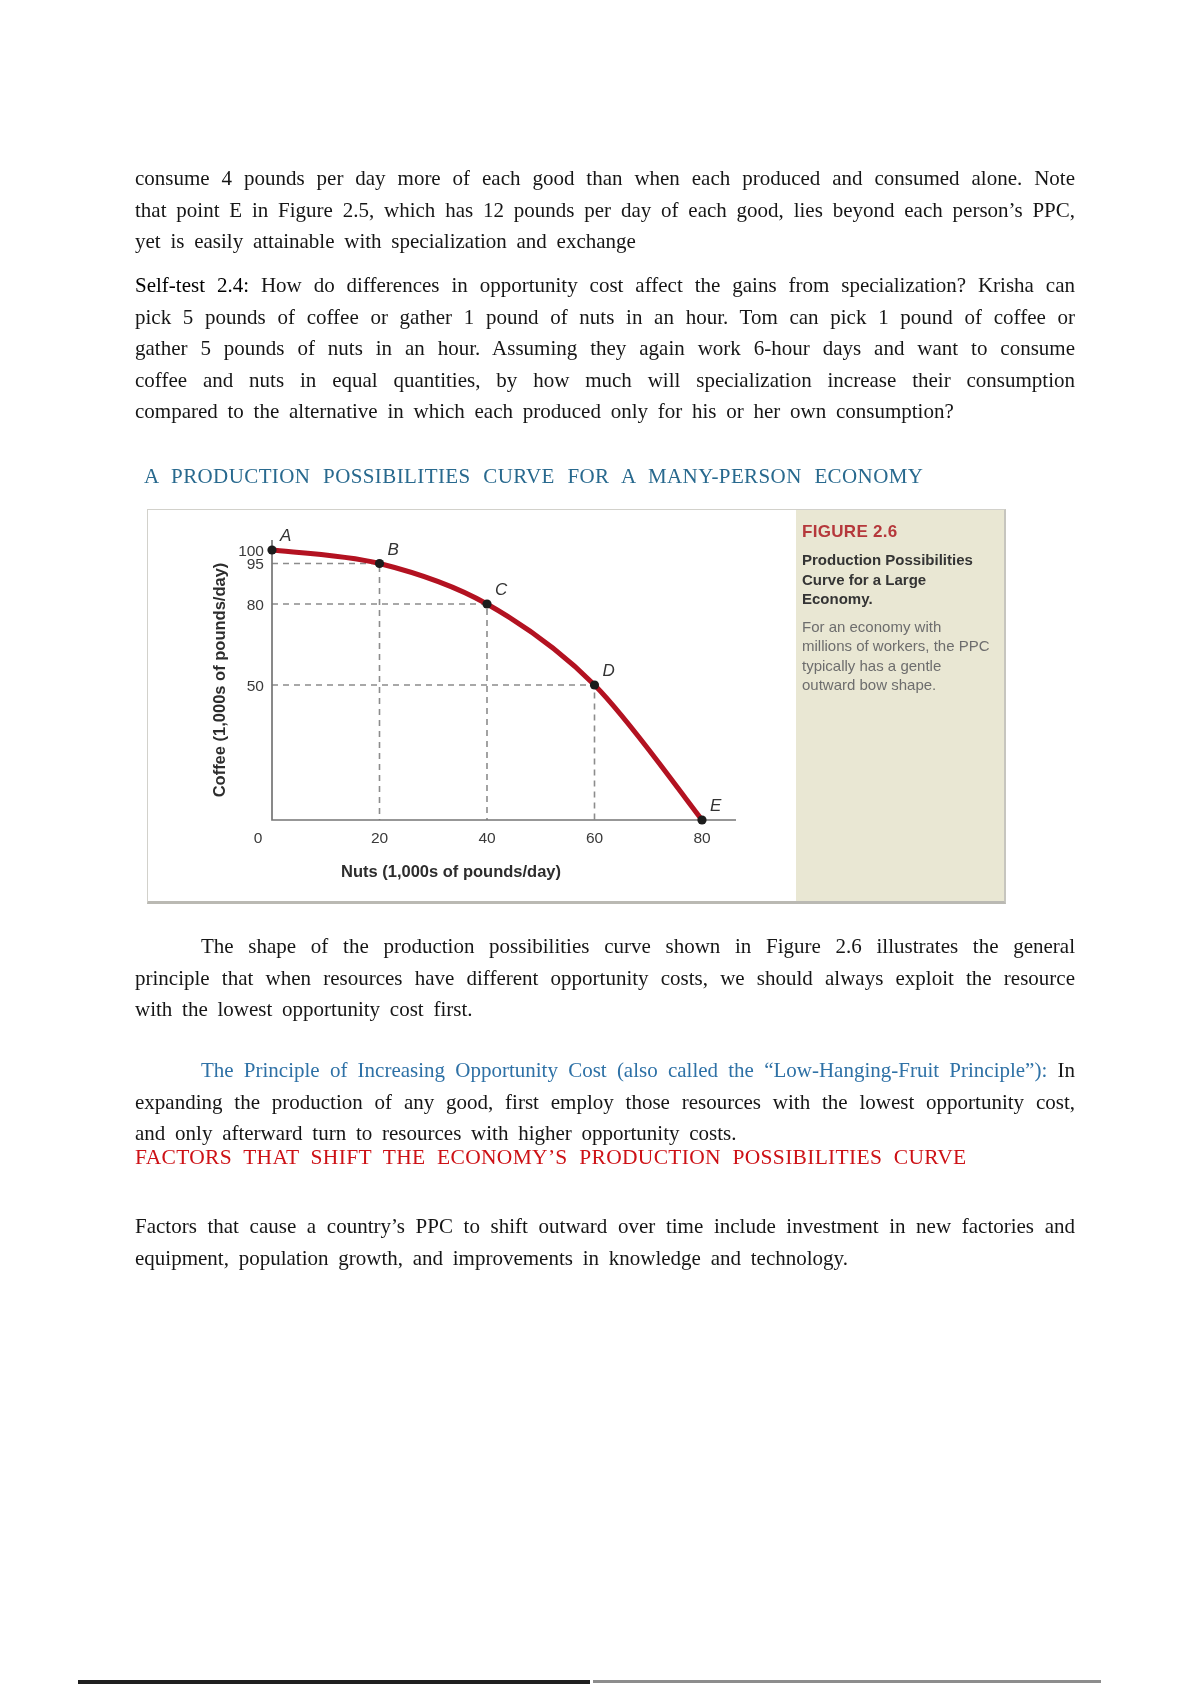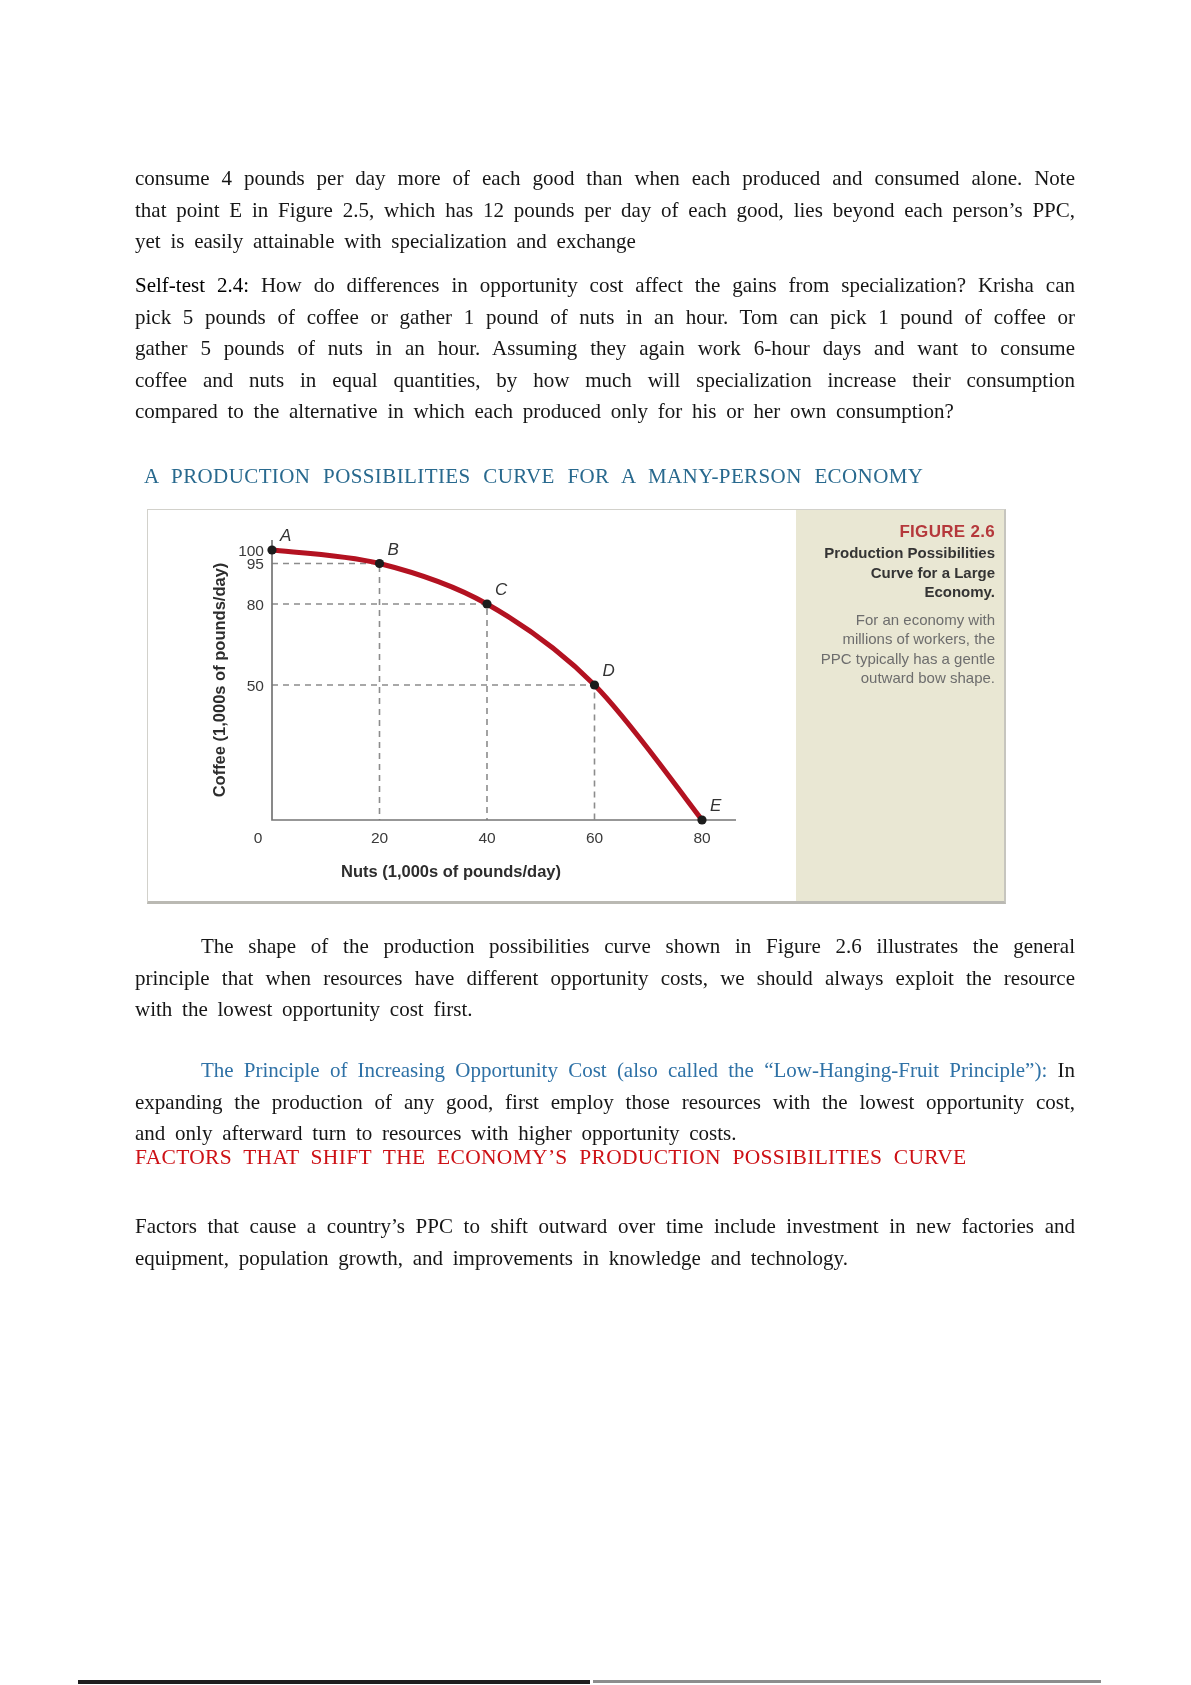--- a/index.html
+++ b/index.html
@@ -50,29 +50,29 @@
     border:1px solid #d2d1cb;
     border-right:2px solid #c6c5be;
     border-bottom:3px solid #bab9b3;
     overflow:hidden;
   }
   .fig-chart{position:absolute;left:0;top:0;width:648px;height:388px;}
   .fig-sidebar{
     position:absolute;left:648px;top:0;width:208px;height:100%;
     background:#e9e7d3;
     box-sizing:border-box;
-    padding:11px 9px 10px 13px;
+    padding:11px 9px 10px 6px;
     font-family:"Liberation Sans", sans-serif;
-    text-align:right;
   }
   .fig-label{
     font-size:17px;line-height:22px;font-weight:bold;
     color:#b5383b;letter-spacing:0.3px;
   }
   .fig-cap-bold{
+    margin-top:7px;
     font-size:15px;line-height:19.5px;font-weight:bold;
     color:#343434;
   }
   .fig-cap-body{
     margin-top:8px;
     font-size:15px;line-height:19.5px;
     color:#6d6d6d;
   }
 
   

